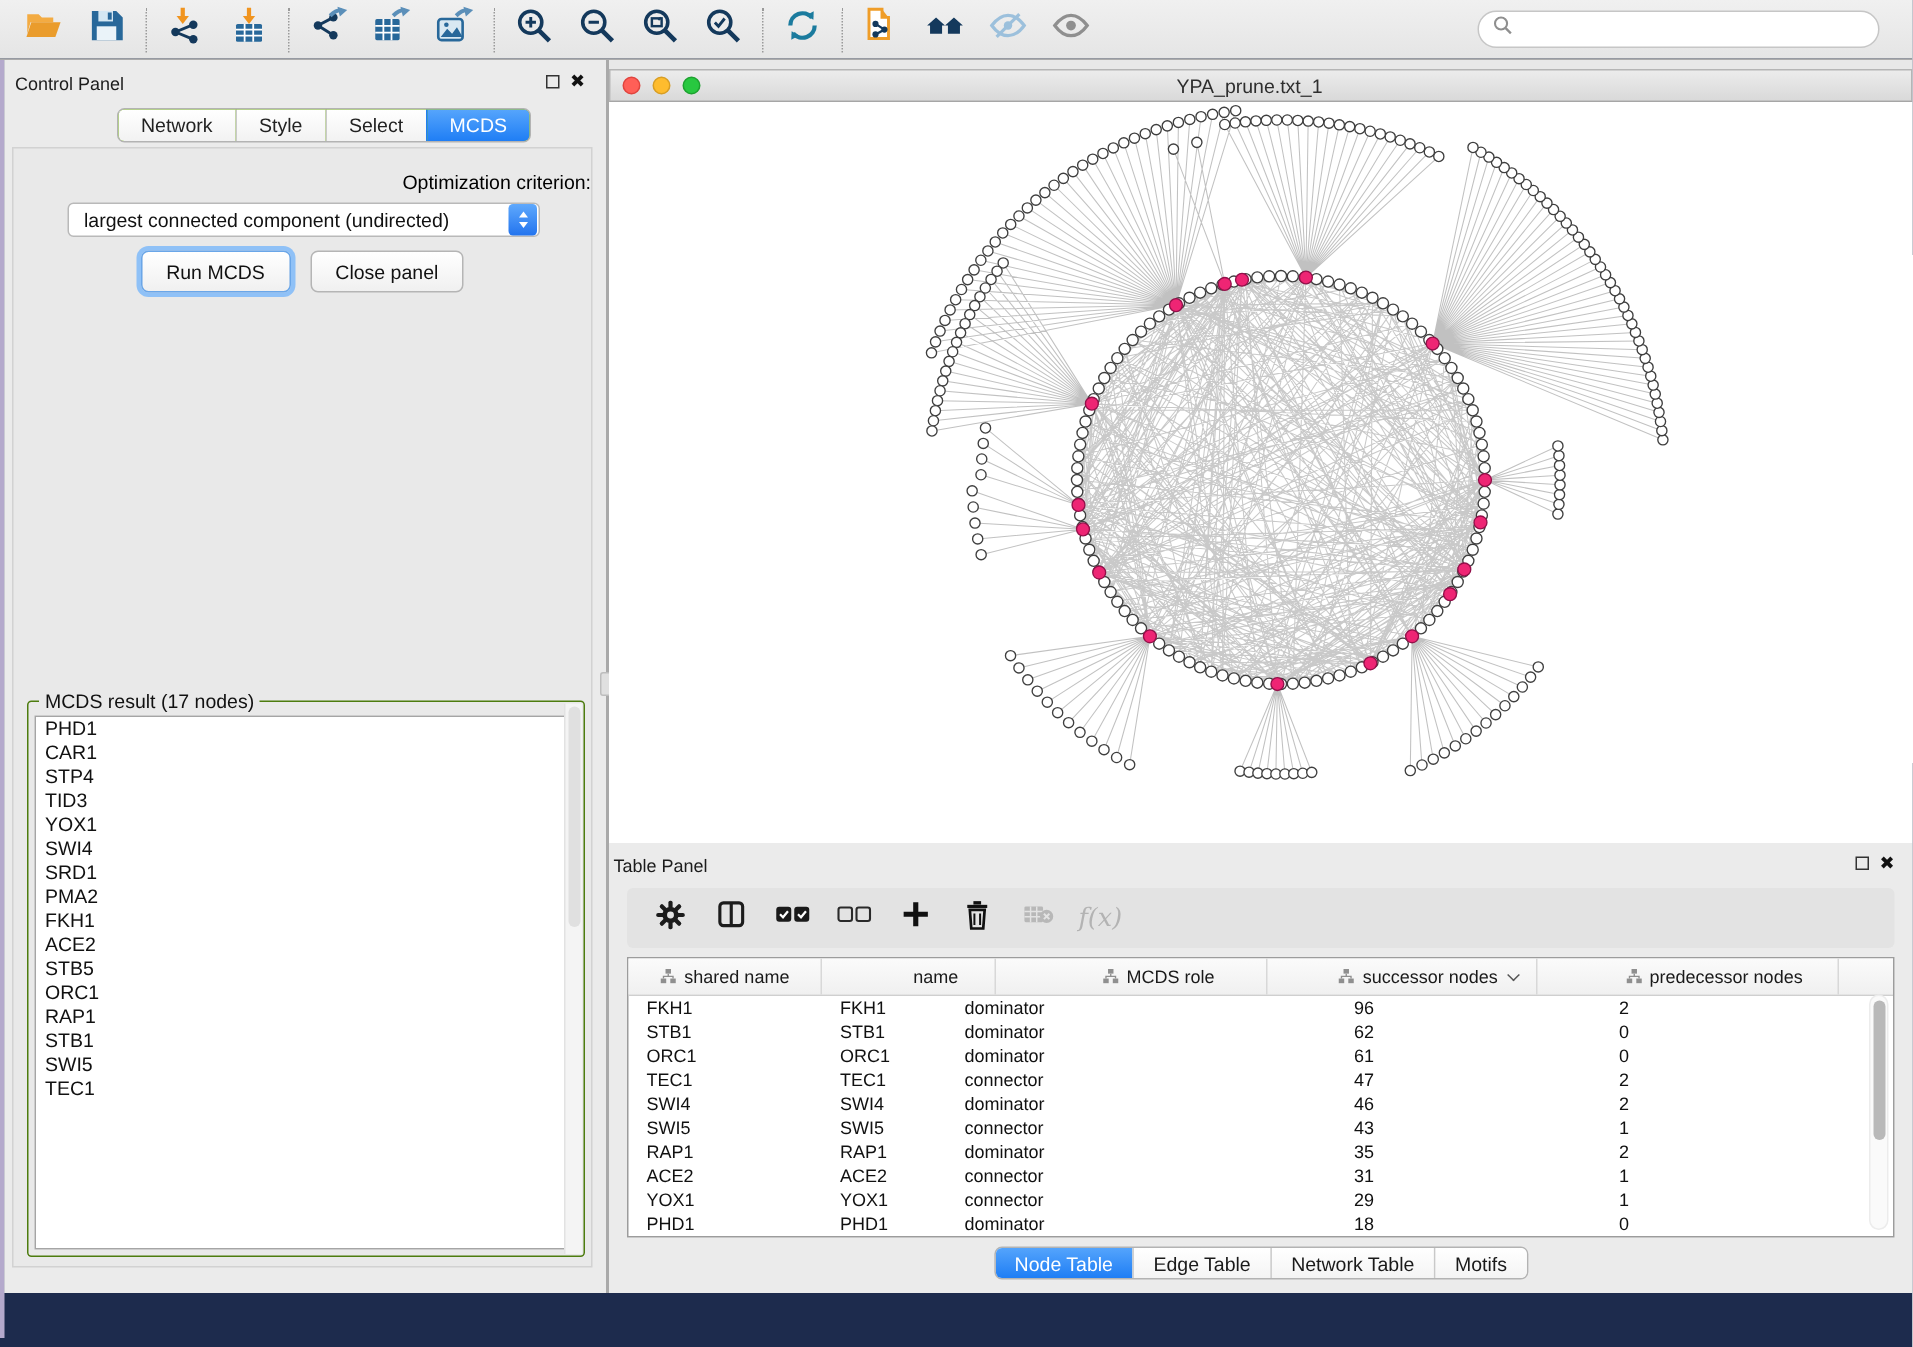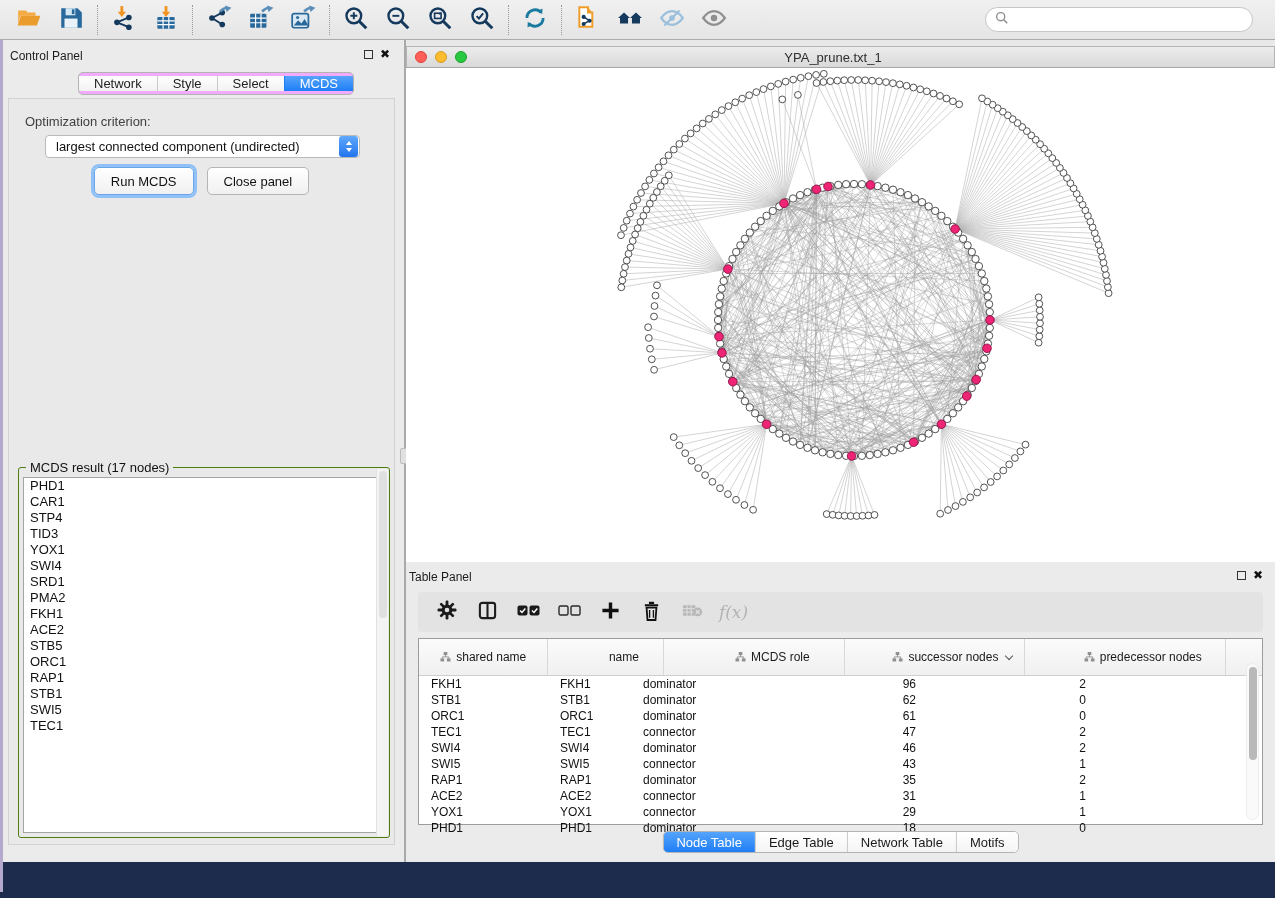--- a/index.html
+++ b/index.html
@@ -23,29 +23,29 @@
   .app-body { position:absolute; left:3px; top:40px; width:1272px; height:822px; background:#e8e8e8; }
 
   .panel-header { position:absolute; font-size:12px; color:#1c1c1c; }
   .win-ctl { position:absolute; display:flex; align-items:center; gap:7px; }
   .float-ico { width:9px; height:9px; border:1.5px solid #333; display:inline-block; }
   .close-ico { font-size:12px; font-weight:bold; color:#111; line-height:9px; }
 
   
   .ctrl { position:absolute; left:0; top:0; width:401px; height:822px; background:#ebebeb; }
   .seg-tabs { position:absolute; left:75px; top:32px; display:flex; height:23px;
-    border:1px solid #b3b3b3; border-radius:5px; overflow:hidden; background:#f0abfc;align-items:center; }
+    border:1px solid #b3b3b3; border-radius:5px; overflow:hidden; background:#84cc16; }
   .seg-tab { padding:0 15px; font-size:13px; color:#222; display:flex; align-items:center;
     border-left:1px solid #c9c9c9; background:linear-gradient(#ffffff,#f2f2f2); }
   .seg-tab:first-child { border-left:none; }
   .seg-tab.active { background:linear-gradient(#56a5fc,#1f7ef5); color:#fff; border-left-color:#1f7ef5; }
 
   .ctrl-content { position:absolute; left:5px; top:58px; width:387px; height:747px;
     background:#e9e9e9; border:1px solid #d2d2d2; }
-  .opt-label { position:absolute; left:16px; top:15px; width:100%; text-align:left; font-size:13px; color:#404040; }
+  .opt-label { position:absolute; left:0; top:15px; width:100%; text-align:right; font-size:13px; color:#000000; }
   .opt-select { position:absolute; left:36px; top:36px; width:315px; height:23px; background:#fff;
     border:1px solid #b9b9b9; border-radius:4px; display:flex; align-items:center; }
   .opt-select .val { flex:1; font-size:13px; padding-left:10px; color:#111; white-space:nowrap; }
   .stepper { width:19px; height:21px; margin-right:1px; border-radius:3px;
     background:linear-gradient(#5fa9fd,#2374ee); display:flex; flex-direction:column;
     align-items:center; justify-content:center; gap:3px; }
   .chev { width:0; height:0; border-left:3.5px solid transparent; border-right:3.5px solid transparent; }
   .chev.up { border-bottom:4px solid #fff; }
   .chev.down { border-top:4px solid #fff; }
   .btn-row { position:absolute; left:0; top:68px; width:100%; display:flex; justify-content:center; gap:13px; }
@@ -81,21 +81,21 @@
   .net-canvas { width:869px; height:494px; background:#fff; }
 
   
   .table-panel { position:absolute; left:403px; top:522px; width:869px; height:300px; background:#ebebeb; }
   .tp-toolbar { position:absolute; left:12px; top:30px; width:845px; height:40px; background:#e3e3e3;
     border-radius:4px; display:flex; align-items:center; padding-left:10px; gap:4px; }
   .tp-ico { width:37px; height:30px; display:flex; align-items:center; justify-content:center; }
   .fx { font-family:"DejaVu Serif","Liberation Serif",serif; font-style:italic; font-size:17px; color:#b3b3b3; }
 
   .ntable { position:absolute; left:12px; top:76px; width:845px; height:187px; background:#fff; border:1px solid #9c9c9c; }
-  .thead { display:flex; height:37px; background:linear-gradient(#fbfbfb,#f0f0f0); border-bottom:1px solid #cfcfcf;gap:36px; }
+  .thead { display:flex; height:25px; background:linear-gradient(#fbfbfb,#f0f0f0); border-bottom:1px solid #cfcfcf;gap:36px; }
   .hcell { display:flex; align-items:center; justify-content:center; gap:5px; font-size:12px; color:#1a1a1a;
     border-right:1px solid #d8d8d8; }
   .hcell svg { width:11px; height:10px; }
   .sort-chev { width:6px; height:6px; border-right:1.5px solid #555; border-bottom:1.5px solid #555;
     transform:rotate(45deg); margin-top:-3px; margin-left:3px; }
   .c-shared { width:133px; } .c-name { width:82px; } .c-role { width:149px; }
   .c-succ { width:147px; } .c-pred { width:170px; } .c-fill { flex:1; border-right:none; }
   .trow { display:flex; height:16px; align-items:center; }
   .tcell { font-size:12px; color:#111; }
   .trow .c-shared { padding-left:12px; } .trow .c-name { padding-left:8px; } .trow .c-role { padding-left:9px; }

